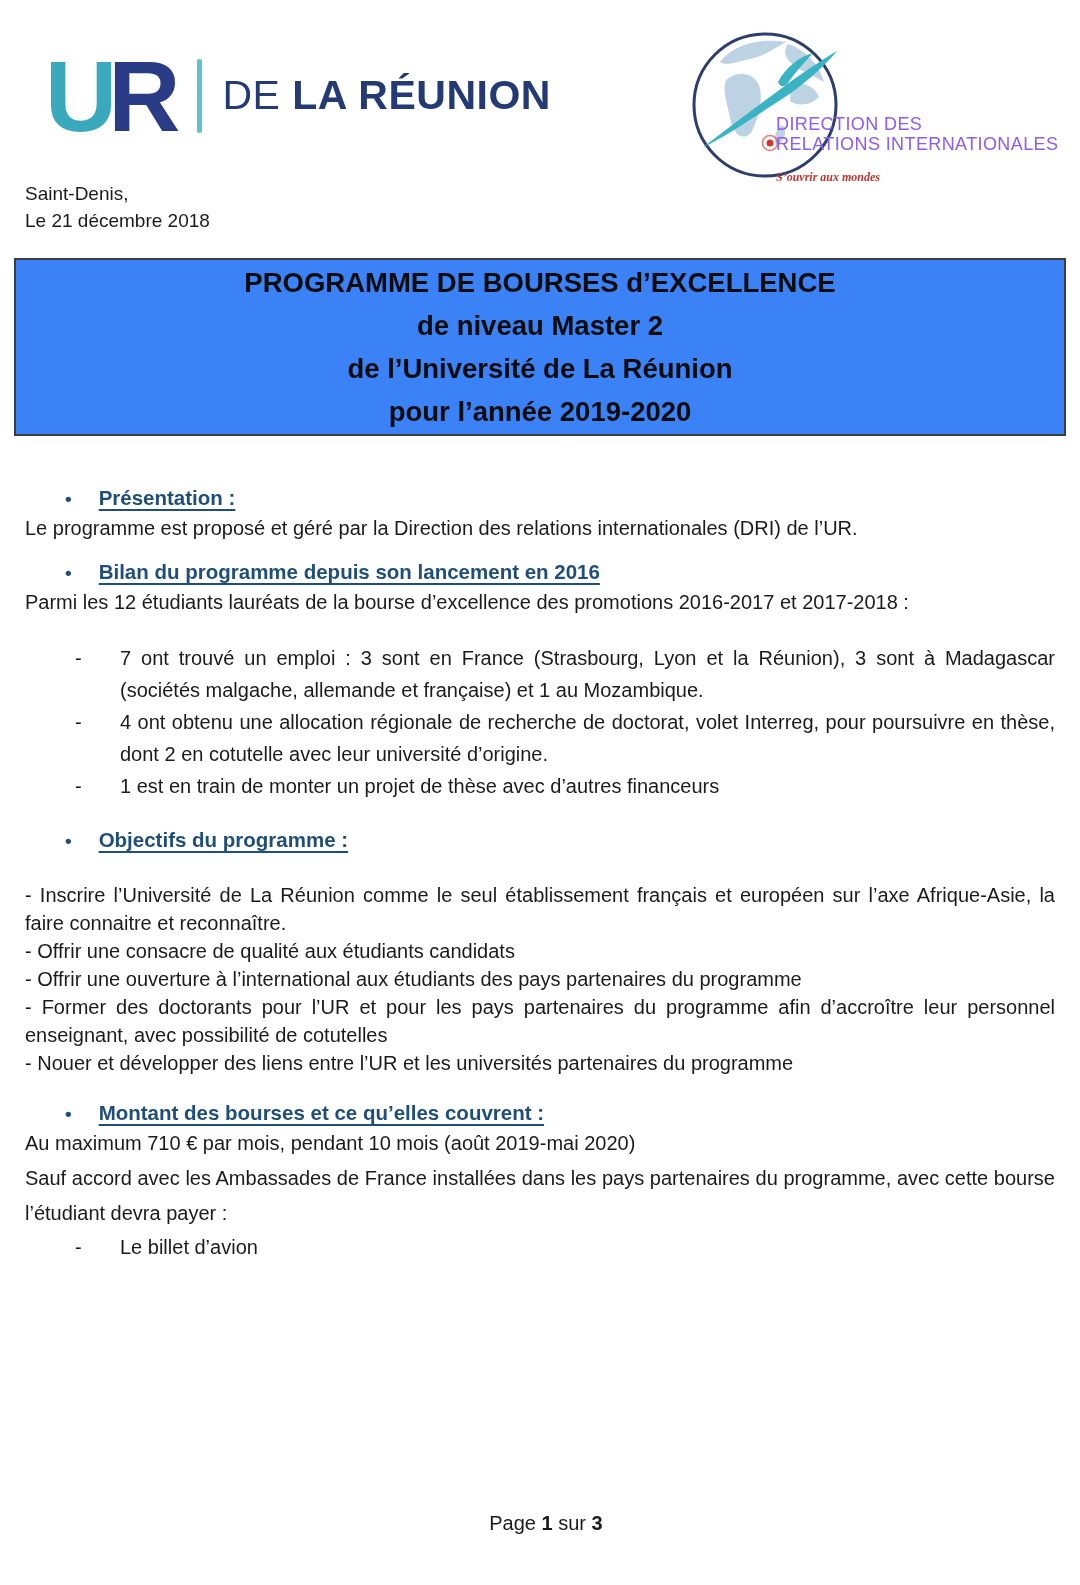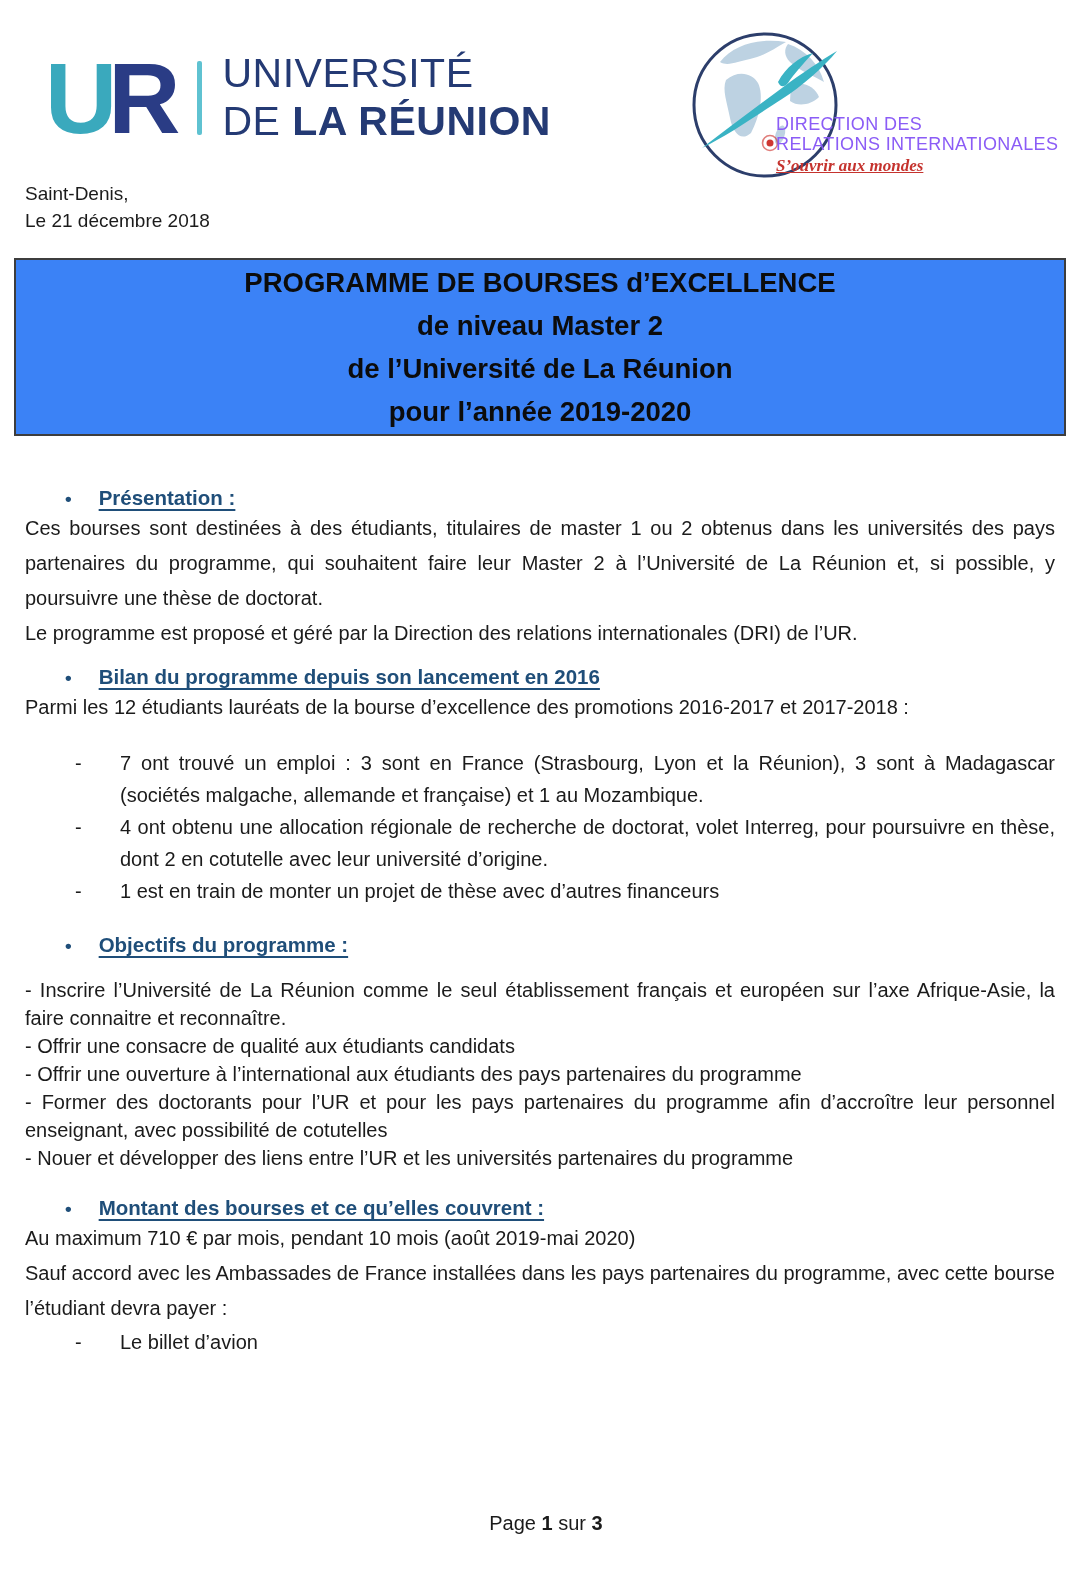--- a/index.html
+++ b/index.html
@@ -18,21 +18,21 @@
   .ur-monogram .r { color:#2a3c85; }
   .ur-bar { width:5px; height:74px; background:#5fc2d1; border-radius:2px; margin-left:6px; }
   .ur-name { color:#243a74; font-size:41px; line-height:1.16; letter-spacing:0.5px; white-space:nowrap; }
   .ur-name .bold { font-weight:700; }
 
   .dri-logo { position:relative; width:350px; height:160px; }
   .globe-svg { position:absolute; left:0; top:0; width:150px; height:150px; }
   .dri-text { position:absolute; left:86px; top:84px; white-space:nowrap; }
   .dri-line { color:#8b5cf6; font-size:18px; line-height:20px; letter-spacing:0.4px; }
   .dri-tagline { color:#c5332e; font-family:"Liberation Serif", serif; font-style:italic;
-                 font-weight:700; font-size:17px; margin-top:2px;text-decoration:underline; }
+                 font-weight:700; font-size:12px; margin-top:16px; }
 
   
   .dateline { position:absolute; left:25px; top:180px; font-size:19px; line-height:27px; color:#1b1b1b; }
 
   
   .title-box {
     position:absolute; left:14px; right:14px; top:258px; height:178px;
     background:#3b82f6; border:2px solid #3d3d3d; box-sizing:border-box;
     display:flex; flex-direction:column; justify-content:center;
     text-align:center; font-weight:700; font-size:27.5px; line-height:43px; color:#0c0c0c;
@@ -47,41 +47,40 @@
 
   p.body { margin:0; text-align:justify; line-height:35px; }
   .mt16 { margin-top:16px; } .mt14 { margin-top:14px; } .mt18 { margin-top:18px; }
   .mt22 { margin-top:22px; } .mt24 { margin-top:24px; }
 
   .dash-list { margin-top:22px; }
   .dash-item { display:flex; padding-left:50px; line-height:32px; }
   .dash-item .dash { width:45px; flex:none; }
   .dash-item .dtxt { flex:1; text-align:justify; }
 
-  .plain-list { margin-top:18px; }
+  .plain-list { margin-top:28px; }
   .plain-item { margin:0; text-align:justify; line-height:28px; }
 
   .tight { line-height:28px; }
 
   
   .footer { position:absolute; left:12px; right:0; top:1512px; text-align:center;
             font-size:20px; color:#1b1b1b; }
   .footer b { font-weight:700; }
 </style>
 </head>
 <body>
 
 <div class="page">
 
   <div class="logos">
     <div class="ur-logo">
       <div class="ur-monogram"><span class="u">U</span><span class="r">R</span></div>
       <div class="ur-bar"></div>
       <div class="ur-name">
-        <div>UNIVERSITÉ</div>
         <div><span>DE </span><span class="bold">LA RÉUNION</span></div>
       </div>
     </div>
 
     <div class="dri-logo">
       <svg class="globe-svg" viewBox="0 0 150 150">
         <circle cx="75" cy="75" r="71" fill="#ffffff" stroke="#2c3e6b" stroke-width="3"></circle>
         <g fill="#bdd2e2">
           <path d="M30,32 C44,14 70,8 96,12 C82,20 72,27 60,29 C48,31 38,37 30,32 Z"></path>
           <path d="M98,14 C116,20 129,34 134,52 C122,45 108,40 100,32 C94,26 94,19 98,14 Z"></path>
@@ -115,21 +114,20 @@
     <div>de l’Université de La Réunion</div>
     <div>pour l’année 2019-2020</div>
   </div>
 
   <div class="content">
 
     <div class="sec-head" style="margin-top:34px">
       <span class="bullet">•</span>
       <span class="txt">Présentation :</span>
     </div>
-    <p class="body mt14">Ces bourses sont destinées à des étudiants, titulaires de master 1 ou 2 obtenus dans les universités des pays partenaires du programme, qui souhaitent faire leur Master 2 à l’Université de La Réunion et, si possible, y poursuivre une thèse de doctorat.</p>
     <p class="body mt18">Le programme est proposé et géré par la Direction des relations internationales (DRI) de l’UR.</p>
 
     <div class="sec-head" style="margin-top:14px">
       <span class="bullet">•</span>
       <span class="txt">Bilan du programme depuis son lancement en 2016</span>
     </div>
     <p class="body mt22">Parmi les 12 étudiants lauréats de la bourse d’excellence des promotions 2016-2017 et 2017-2018 :</p>
     <div class="dash-list">
       <div class="dash-item">
         <span class="dash">-</span>

